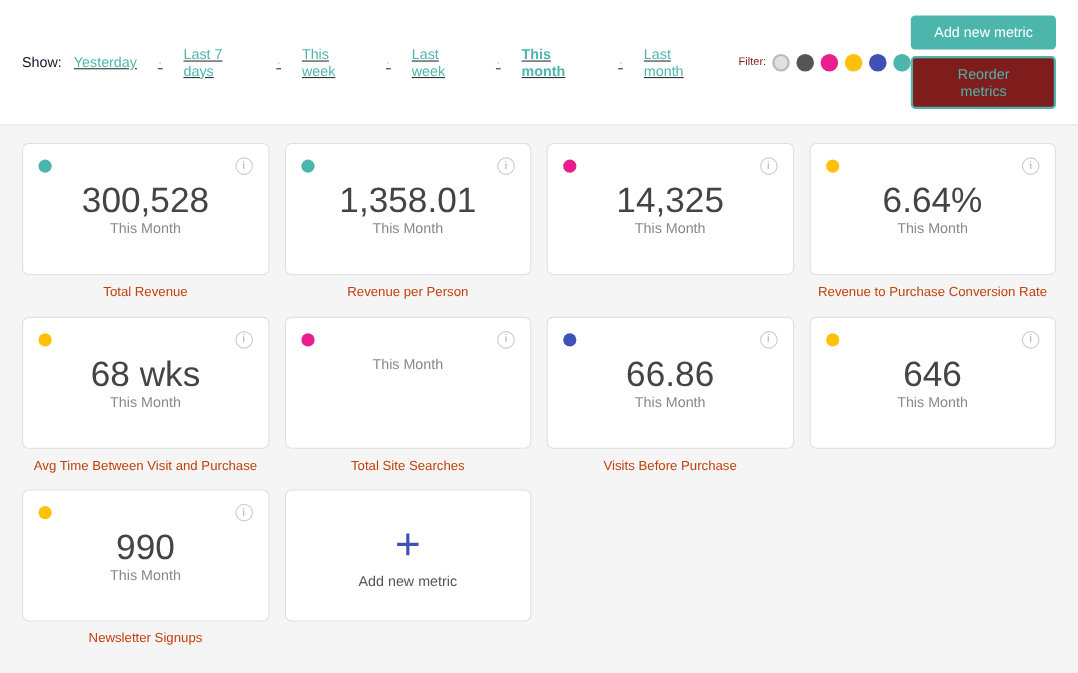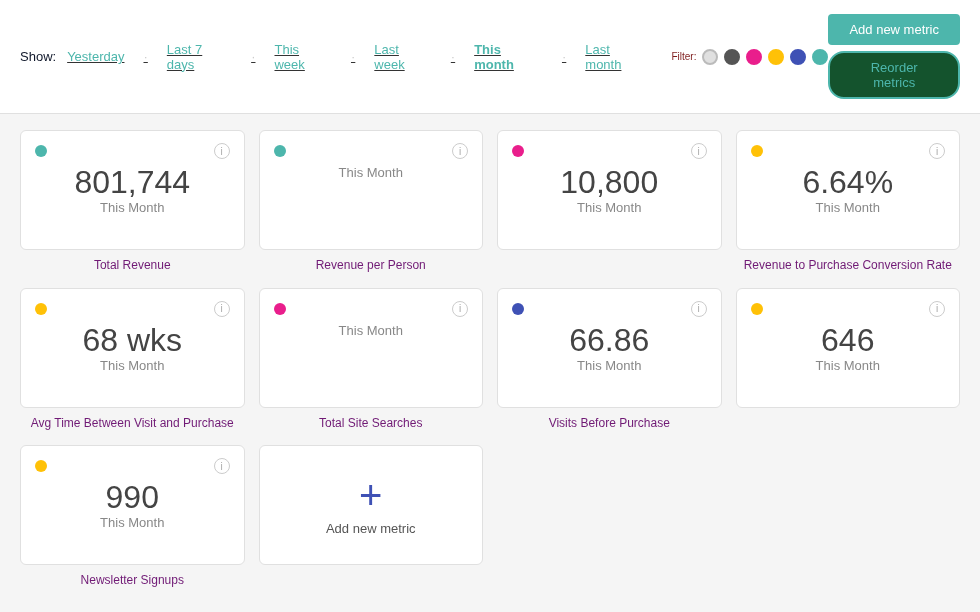--- a/index.html
+++ b/index.html
@@ -62,24 +62,24 @@
       background: #4db6ac;
       color: #fff;
       border: none;
       border-radius: 4px;
       padding: 8px 18px;
       font-size: 13px;
       cursor: pointer;
       font-weight: 500;
     }
     .btn-reorder {
-      background: #14532d;
+      background: #7f1d1d;
       color: #4db6ac;
       border: 2px solid #4db6ac;
-      border-radius: 16px;
+      border-radius: 4px;
       padding: 7px 18px;
       font-size: 13px;
       cursor: pointer;
       font-weight: 500;
     }
     .top-buttons {
       display: flex;
       flex-direction: column;
       gap: 6px;
     }
@@ -106,21 +106,21 @@
     .metric-card {
       background: #fff;
       border: 1px solid #e0e0e0;
       border-radius: 6px;
       padding: 12px 14px 10px;
       position: relative;
       min-height: 120px;
     }
     .metric-card-label {
       font-size: 12px;
-      color: #701a75;
+      color: #c2410c;
       text-align: center;
       margin-top: 8px;
       font-weight: 500;
       line-height: 1.3;
     }
     .card-top {
       display: flex;
       align-items: center;
       justify-content: space-between;
       margin-bottom: 6px;
@@ -224,44 +224,45 @@
 <div class="main-content">
 
   <div class="metrics-grid">
 
     <div>
       <div class="metric-card">
         <div class="card-top">
           <span class="dot dot-green"></span>
           <div class="info-icon">i</div>
         </div>
-        <div class="metric-value">801,744</div>
+        <div class="metric-value">300,528</div>
         <div class="metric-subvalue">This Month</div>
       </div>
       <div class="metric-card-label">Total Revenue</div>
     </div>
 
     <div>
       <div class="metric-card">
         <div class="card-top">
           <span class="dot dot-green"></span>
           <div class="info-icon">i</div>
         </div>
+        <div class="metric-value">1,358.01</div>
         <div class="metric-subvalue">This Month</div>
       </div>
       <div class="metric-card-label">Revenue per Person</div>
     </div>
 
     <div>
       <div class="metric-card">
         <div class="card-top">
           <span class="dot dot-pink"></span>
           <div class="info-icon">i</div>
         </div>
-        <div class="metric-value">10,800</div>
+        <div class="metric-value">14,325</div>
         <div class="metric-subvalue">This Month</div>
       </div>
     </div>
 
     <div>
       <div class="metric-card">
         <div class="card-top">
           <span class="dot dot-yellow"></span>
           <div class="info-icon">i</div>
         </div>

